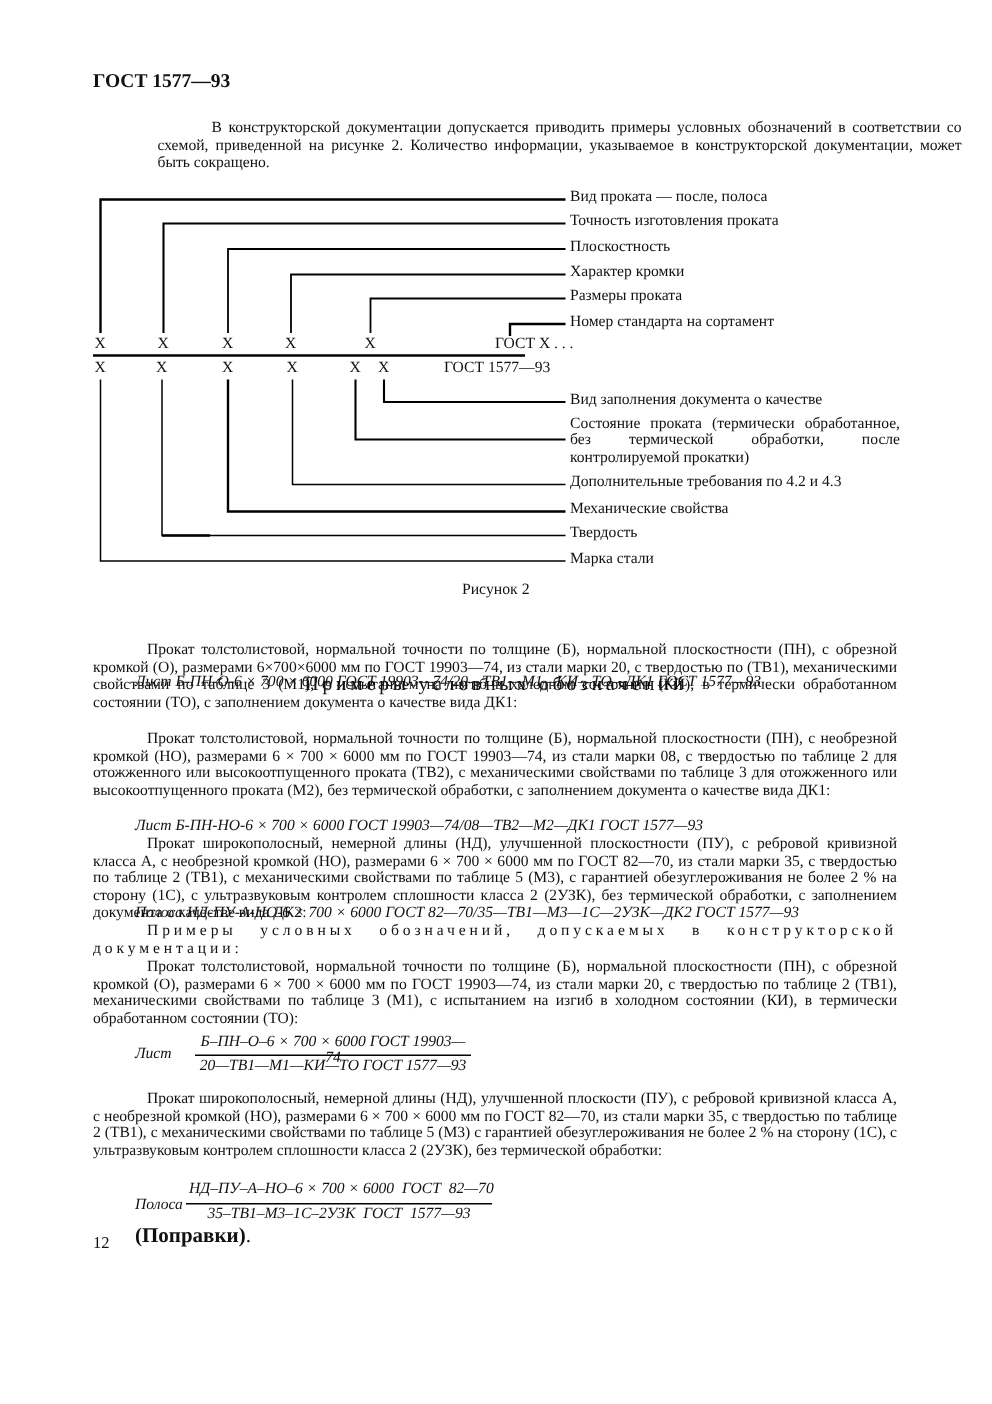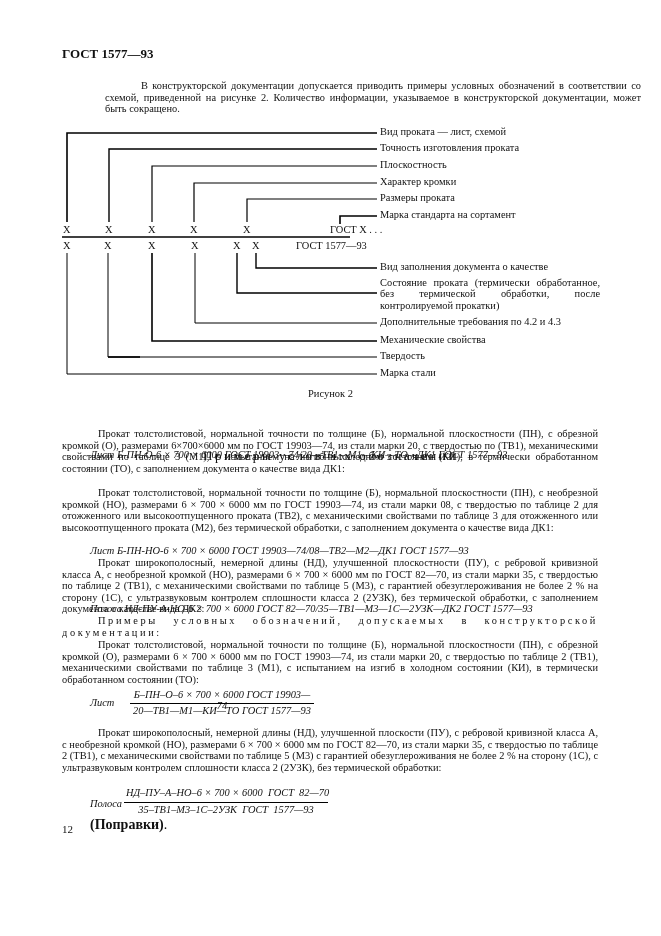--- a/index.html
+++ b/index.html
@@ -55,26 +55,26 @@
 <div class="x" style="left:303px;top:224px;margin-left:27px;">ГОСТ Х . . .</div>
 
 <div class="x" style="left:63px;top:240px;">Х</div>
 <div class="x" style="left:104px;top:240px;">Х</div>
 <div class="x" style="left:148px;top:240px;">Х</div>
 <div class="x" style="left:191px;top:240px;">Х</div>
 <div class="x" style="left:233px;top:240px;">Х</div>
 <div class="x" style="left:252px;top:240px;">Х</div>
 <div class="x" style="left:296px;top:240px;">ГОСТ 1577—93</div>
 
-<div class="dlabel" style="top:126px;">Вид проката — лист, схемой</div>
+<div class="dlabel" style="top:126px;">Вид проката — после, полоса</div>
 <div class="dlabel" style="top:142px;">Точность изготовления проката</div>
 <div class="dlabel" style="top:159px;">Плоскостность</div>
 <div class="dlabel" style="top:176px;">Характер кромки</div>
 <div class="dlabel" style="top:192px;">Размеры проката</div>
-<div class="dlabel" style="top:209px;">Марка стандарта на сортамент</div>
+<div class="dlabel" style="top:209px;">Номер стандарта на сортамент</div>
 
 <div class="dlabel" style="top:261px;">Вид заполнения документа о качестве</div>
 <div class="dlabel" style="top:277px;">Состояние проката (термически обработанное, без термической обработки, после контролируемой прокатки)</div>
 <div class="dlabel" style="top:316px;">Дополнительные требования по 4.2 и 4.3</div>
 <div class="dlabel" style="top:334px;">Механические свойства</div>
 <div class="dlabel" style="top:350px;">Твердость</div>
 <div class="dlabel" style="top:367px;">Марка стали</div>
 
 <div class="cap" style="top:388px;">Рисунок 2</div>
 

